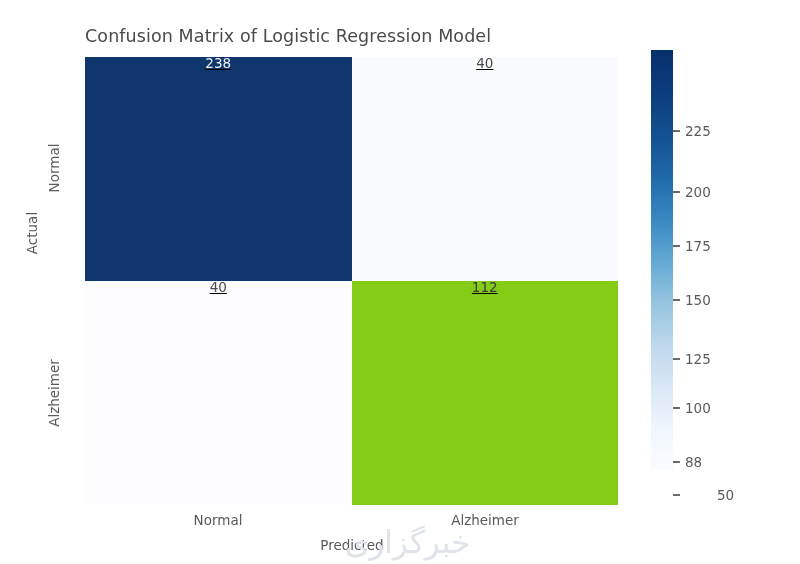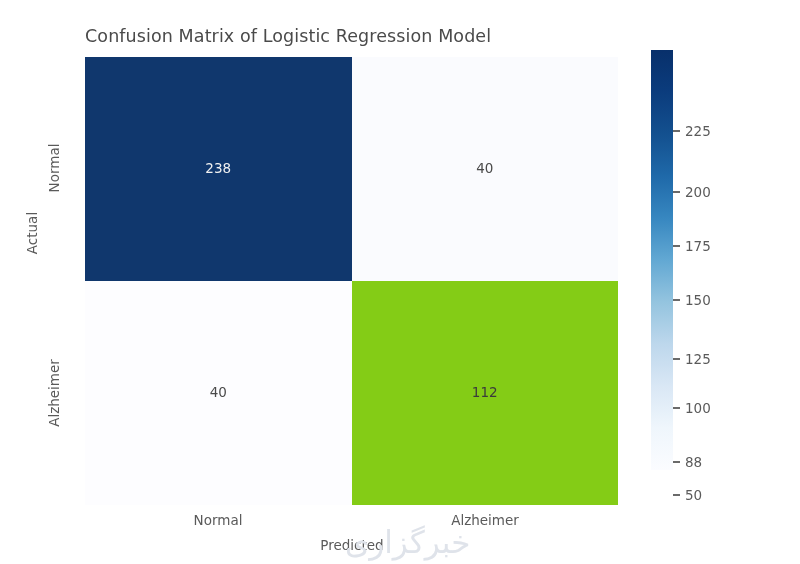--- a/index.html
+++ b/index.html
@@ -45,24 +45,24 @@
     width: 533px;
     height: 448px;
     display: grid;
     grid-template-columns: 1fr 1fr;
     grid-template-rows: 1fr 1fr;
     background: #ffffff;
   }
   .hm-cell {
     position: relative;
     display: flex;
-    align-items: center;
     justify-content: center;
     font-size: 13.5px;
     box-sizing: border-box;
+    text-decoration: underline;
   }
   .hm-cell .cell-value {
     pointer-events: none;
     line-height: 1;
   }
 
   
   #ylabel {
     position: absolute;
     left: 24px;
@@ -220,19 +220,19 @@
         <span>125</span>
       </div>
       <div class="cb-tick" style="top: 399px;">
         <span class="cb-dash"></span>
         <span>100</span>
       </div>
       <div class="cb-tick" style="top: 453px;">
         <span class="cb-dash"></span>
         <span>88</span>
       </div>
-      <div class="cb-tick" style="top: 486px;">
+      <div class="cb-tick" style="top: 486px; gap: 32px;">
         <span class="cb-dash"></span>
         <span>50</span>
       </div>
     </div>
 
 </div>
 
 </body></html>

